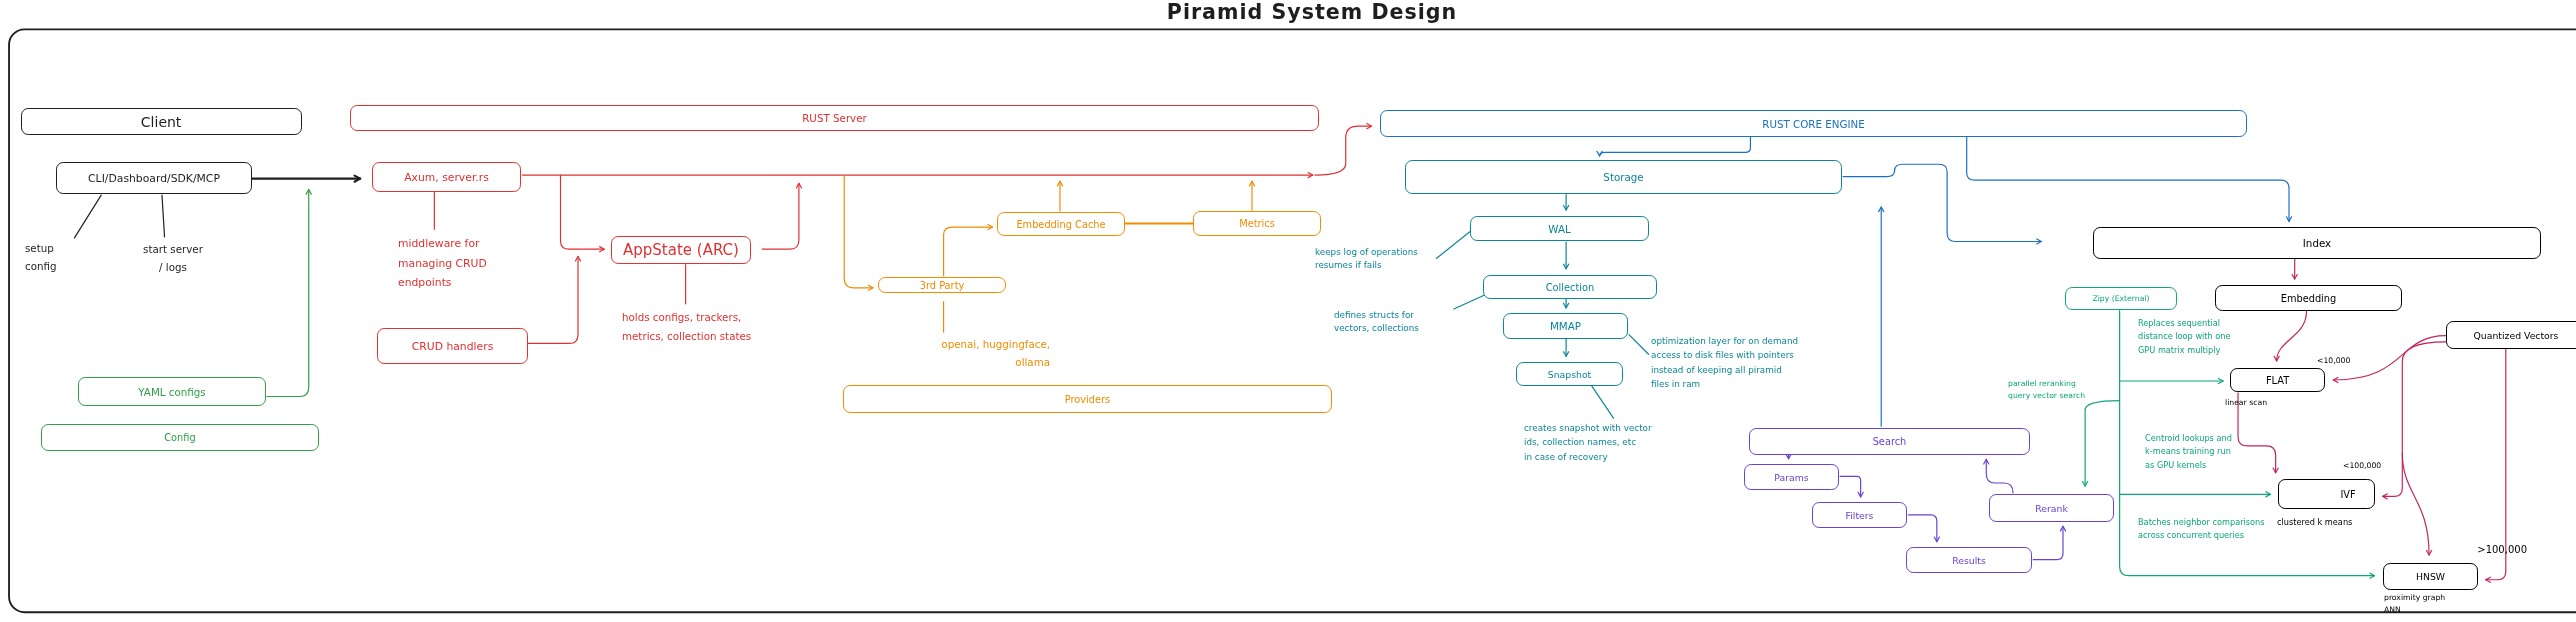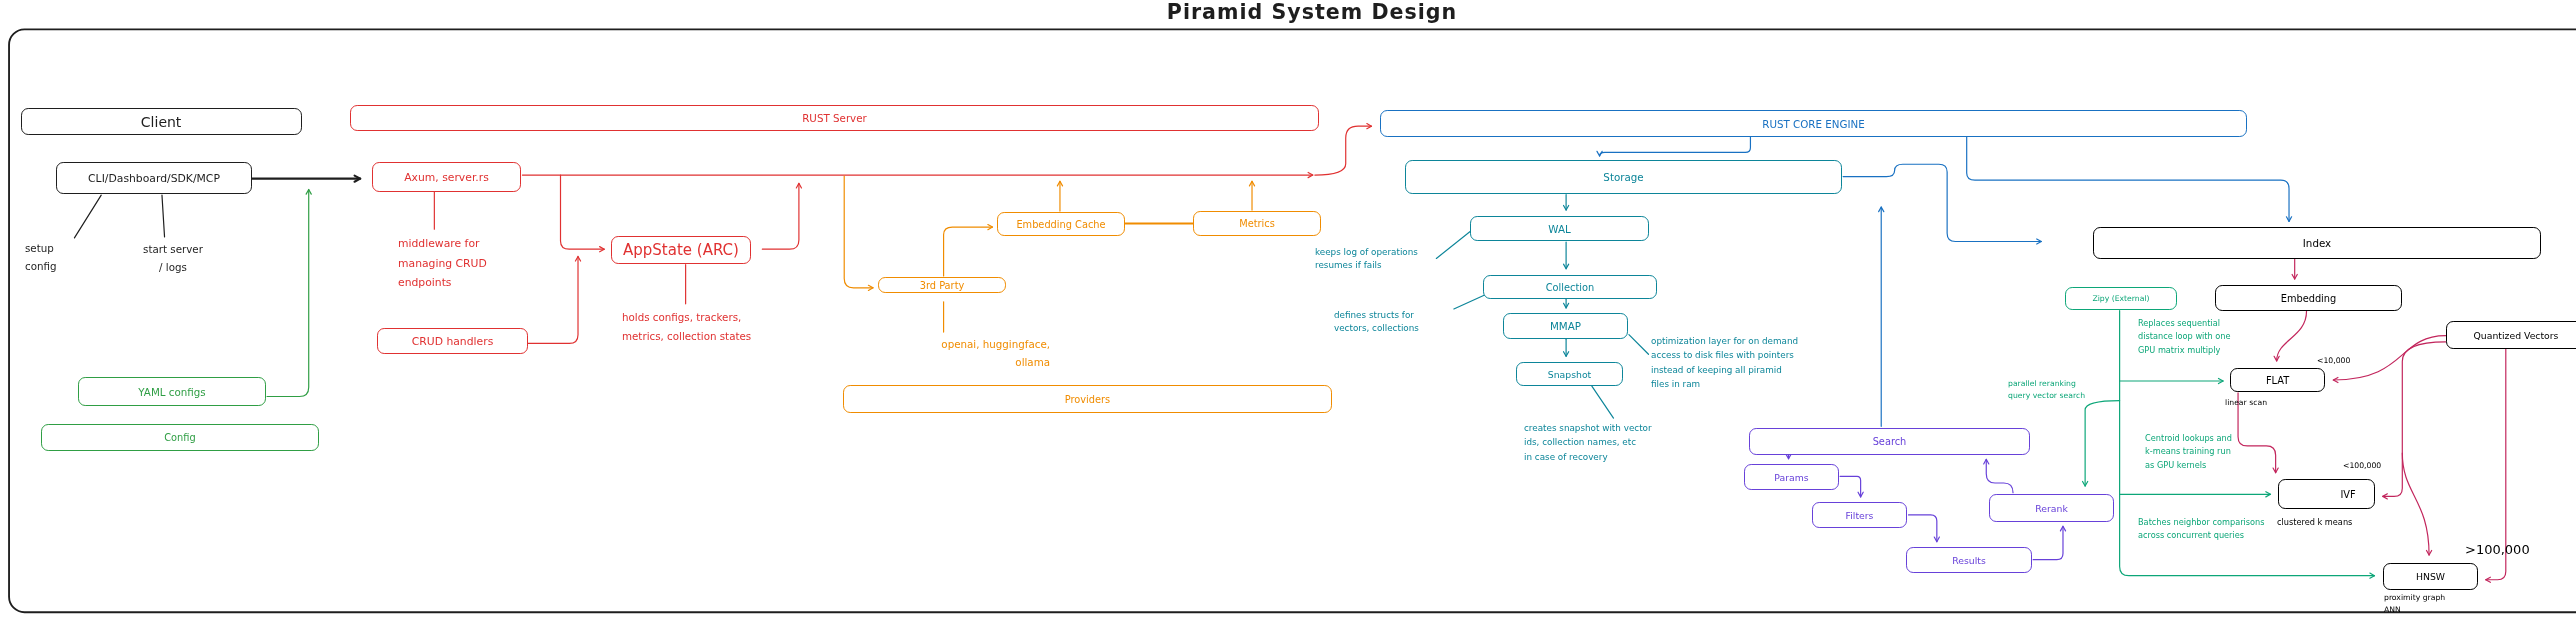--- a/index.html
+++ b/index.html
@@ -122,21 +122,21 @@
     </div>
     <div class="node" style="left: 350px; top: 105px; width: 969px; height: 26px; border-color: rgb(224, 49, 49); color: rgb(224, 49, 49); font-size: 10.3px;">
       <span>RUST Server</span>
     </div>
     <div class="node" style="left: 372px; top: 162px; width: 149px; height: 30px; border-color: rgb(224, 49, 49); color: rgb(224, 49, 49); font-size: 10.8px;">
       <span>Axum, server.rs</span>
     </div>
     <div class="node" style="left: 611px; top: 236px; width: 140px; height: 28px; border-color: rgb(224, 49, 49); color: rgb(224, 49, 49); font-size: 15px;">
       <span>AppState (ARC)</span>
     </div>
-    <div class="node" style="left: 377px; top: 328px; width: 151px; height: 26px; border-color: rgb(224, 49, 49); color: rgb(224, 49, 49); font-size: 10.8px;">
+    <div class="node" style="left: 377px; top: 328px; width: 151px; height: 36px; border-color: rgb(224, 49, 49); color: rgb(224, 49, 49); font-size: 10.8px;">
       <span>CRUD handlers</span>
     </div>
     <div class="node" style="left: 78px; top: 377px; width: 188px; height: 29px; border-color: rgb(47, 158, 68); color: rgb(47, 158, 68); font-size: 10.3px;">
       <span>YAML configs</span>
     </div>
     <div class="node" style="left: 41px; top: 424px; width: 278px; height: 27px; border-color: rgb(47, 158, 68); color: rgb(47, 158, 68); font-size: 9.8px;">
       <span>Config</span>
     </div>
     <div class="node" style="left: 997px; top: 212px; width: 128px; height: 24px; border-color: rgb(240, 140, 0); color: rgb(240, 140, 0); font-size: 9.8px;">
       <span>Embedding Cache</span>
@@ -233,17 +233,17 @@
 query vector search</div>
     <div class="note" style="left: 2145px; top: 432px; width: 124px; color: rgb(12, 166, 120); font-size: 8.2px; line-height: 13.4px; text-align: left;">Centroid lookups and
 k-means training run
  as GPU kernels</div>
     <div class="note" style="left: 2138px; top: 516px; width: 149px; color: rgb(12, 166, 120); font-size: 8.2px; line-height: 13.4px; text-align: left;">Batches neighbor comparisons
 across concurrent queries</div>
     <div class="note" style="left: 2317px; top: 355px; width: 57px; font-size: 7.7px; line-height: 11.3px; text-align: left;">&lt;10,000</div>
     <div class="note" style="left: 2225px; top: 397px; width: 72px; font-size: 7.7px; line-height: 11.3px; text-align: left;">linear scan</div>
     <div class="note" style="left: 2343px; top: 460px; width: 62px; font-size: 7.7px; line-height: 11.3px; text-align: left;">&lt;100,000</div>
     <div class="note" style="left: 2277px; top: 516px; width: 108px; font-size: 8.2px; line-height: 12.4px; text-align: left;">clustered k means</div>
-    <div class="note" style="left: 2465px; top: 544px; width: 62px; font-size: 13px; line-height: 11.3px; text-align: center;">&gt;100,000</div>
+    <div class="note" style="left: 2465px; top: 544px; width: 62px; font-size: 10px; line-height: 11.3px; text-align: right;">&gt;100,000</div>
     <div class="note" style="left: 2384px; top: 592px; width: 103px; font-size: 7.7px; line-height: 12.4px; text-align: left;">proximity graph
 ANN</div>
   </div>
 
 
 </body></html>

